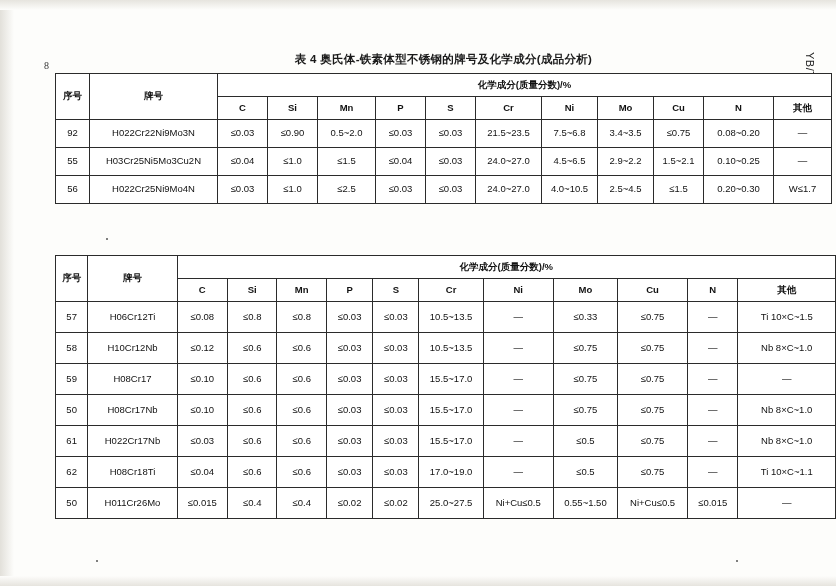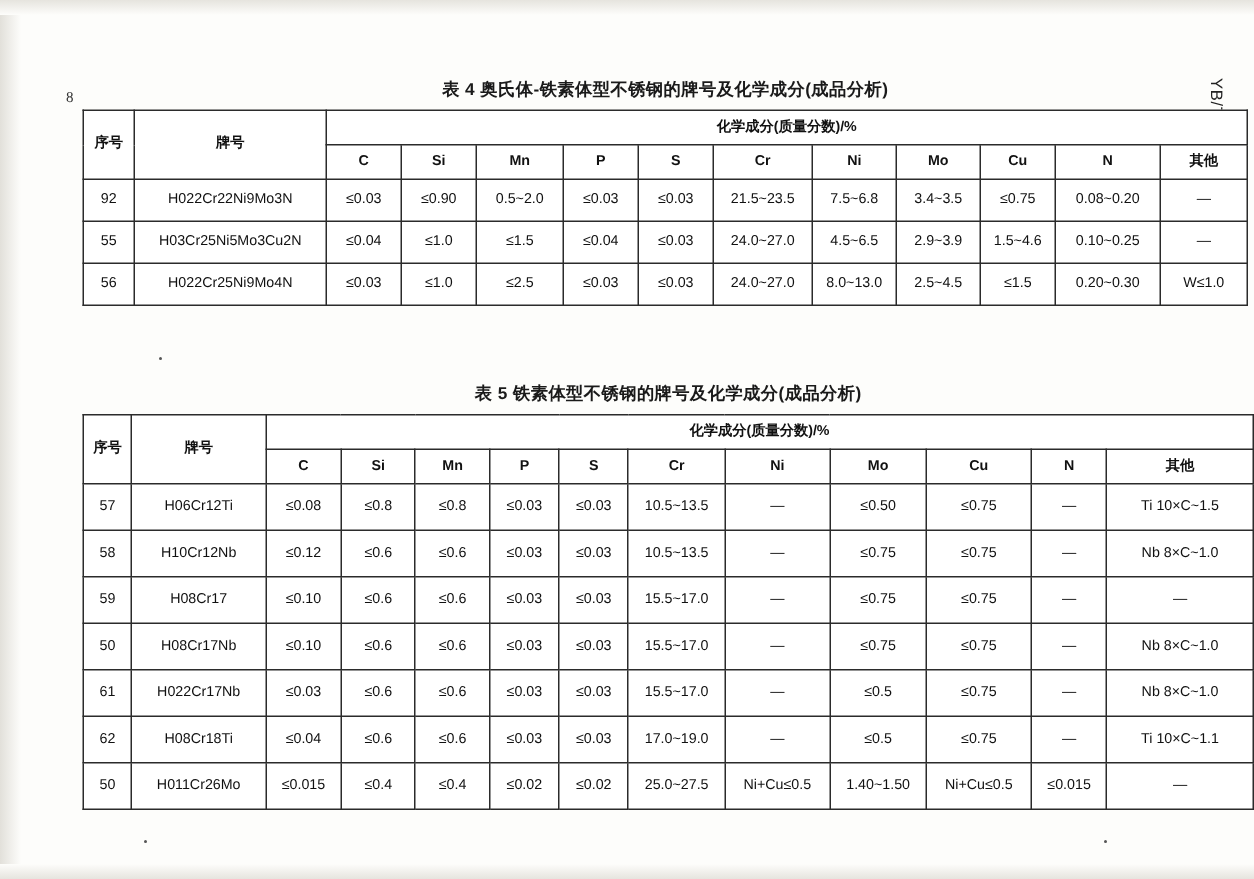--- a/index.html
+++ b/index.html
@@ -184,46 +184,45 @@
         <tr>
           <td>55</td>
           <td class="name">H03Cr25Ni5Mo3Cu2N</td>
           <td>≤0.04</td>
           <td>≤1.0</td>
           <td>≤1.5</td>
           <td>≤0.04</td>
           <td>≤0.03</td>
           <td>24.0~27.0</td>
           <td>4.5~6.5</td>
-          <td>2.9~3.9</td>
-          <td>1.5~4.6</td>
+          <td>2.9~2.2</td>
+          <td>1.5~2.1</td>
           <td>0.10~0.25</td>
           <td>—</td>
         </tr>
         <tr>
           <td>56</td>
           <td class="name">H022Cr25Ni9Mo4N</td>
           <td>≤0.03</td>
           <td>≤1.0</td>
           <td>≤2.5</td>
           <td>≤0.03</td>
           <td>≤0.03</td>
           <td>24.0~27.0</td>
-          <td>8.0~13.0</td>
+          <td>4.0~10.5</td>
           <td>2.5~4.5</td>
           <td>≤1.5</td>
           <td>0.20~0.30</td>
-          <td>W≤1.0</td>
+          <td>W≤1.7</td>
         </tr>
       </tbody>
     </table>
   </div>
 
   <div class="table-block" id="table5">
-    <div class="tbl-title">表 5   铁素体型不锈钢的牌号及化学成分(成品分析)</div>
     <table class="data">
       <colgroup>
         <col style="width:34px">
         <col style="width:92px">
         <col style="width:52px">
         <col style="width:52px">
         <col style="width:52px">
         <col style="width:48px">
         <col style="width:48px">
         <col style="width:66px">
@@ -256,21 +255,21 @@
         <tr>
           <td>57</td>
           <td class="name">H06Cr12Ti</td>
           <td>≤0.08</td>
           <td>≤0.8</td>
           <td>≤0.8</td>
           <td>≤0.03</td>
           <td>≤0.03</td>
           <td>10.5~13.5</td>
           <td>—</td>
-          <td>≤0.50</td>
+          <td>≤0.33</td>
           <td>≤0.75</td>
           <td>—</td>
           <td>Ti 10×C~1.5</td>
         </tr>
         <tr>
           <td>58</td>
           <td class="name">H10Cr12Nb</td>
           <td>≤0.12</td>
           <td>≤0.6</td>
           <td>≤0.6</td>
@@ -346,21 +345,21 @@
         <tr>
           <td>50</td>
           <td class="name">H011Cr26Mo</td>
           <td>≤0.015</td>
           <td>≤0.4</td>
           <td>≤0.4</td>
           <td>≤0.02</td>
           <td>≤0.02</td>
           <td>25.0~27.5</td>
           <td>Ni+Cu≤0.5</td>
-          <td>1.40~1.50</td>
+          <td>0.55~1.50</td>
           <td>Ni+Cu≤0.5</td>
           <td>≤0.015</td>
           <td>—</td>
         </tr>
       </tbody>
     </table>
   </div>
 </div>
 
 </body></html>

